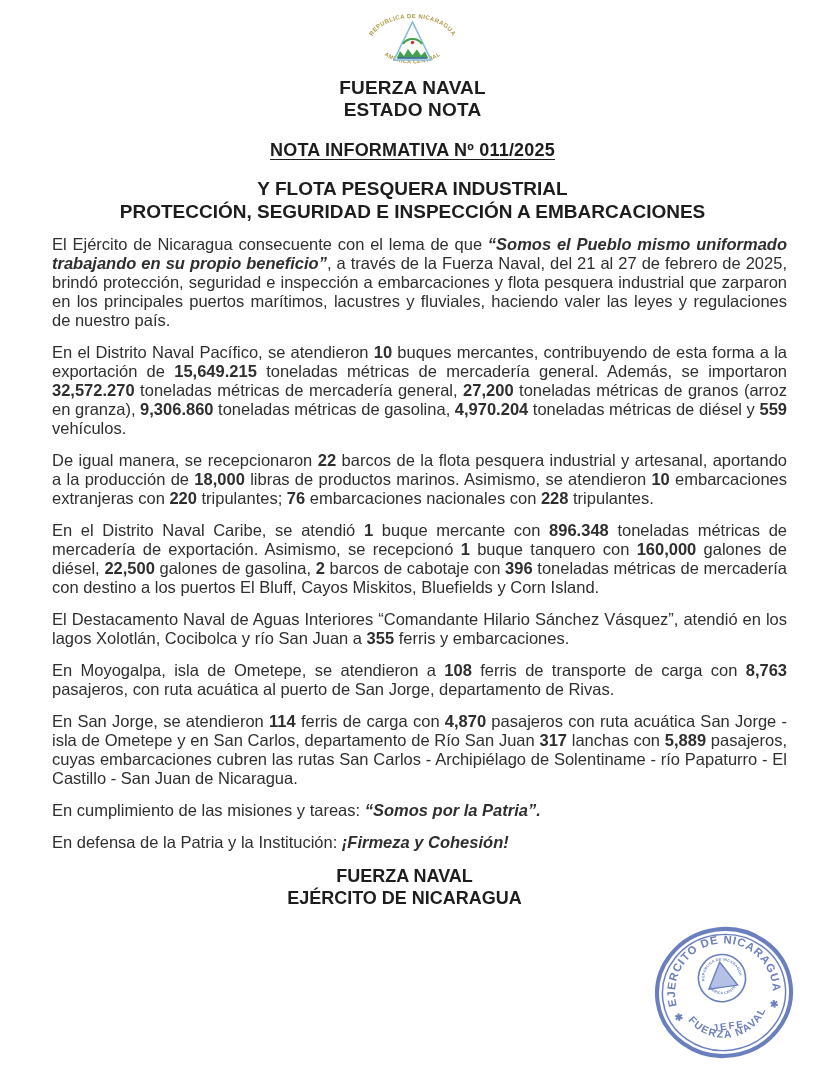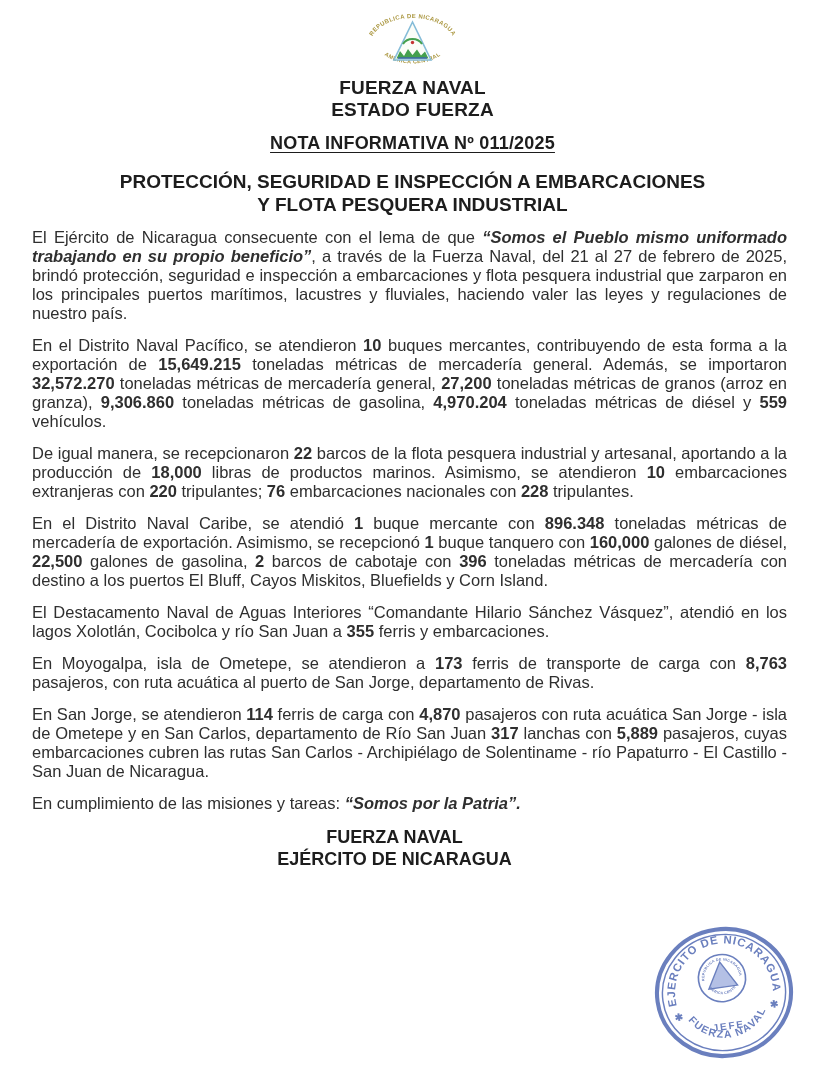--- a/index.html
+++ b/index.html
@@ -9,24 +9,24 @@
     margin:0 auto;
     background:#ffffff;
     font-family:"Liberation Sans", sans-serif;
     color:#2f2f2f;
     overflow:hidden;
   }
   .header { text-align:center; padding-top:10px; }
   .emblem { display:block; margin:0 auto; }
   .org-block { margin-top:5px; }
   .org-line { font-weight:bold; font-size:19px; line-height:22px; color:#1d1d1d; letter-spacing:.2px; }
-  .nota { margin-top:12px; font-weight:bold; font-size:18px; color:#1d1d1d;
+  .nota { margin-top:19px; font-weight:bold; font-size:18px; color:#1d1d1d;
           text-decoration:underline; text-underline-offset:3px; letter-spacing:.2px; }
   .title { margin-top:16px; font-weight:bold; font-size:19px; line-height:23px; color:#1d1d1d; }
-  .content { margin:12px 38px 0 32px; }
+  .content { margin:12px 38px 0 52px; }
   p.body {
     font-size:16.5px; line-height:19px;
     margin:0 0 13px 0;
     text-align:justify;
     color:#2f2f2f;
   }
   .b { font-weight:bold; }
   .i { font-style:italic; }
   .signature {
     margin-top:5px;
@@ -54,40 +54,41 @@
       </text>
       <path d="M47.5 12 L29 50 L66 50 Z" fill="#fbfdf8" stroke="#85bcd8" stroke-width="1.6"></path>
       <path d="M38 34 A 11 10 0 0 1 57 34" stroke="#44a04e" stroke-width="2" fill="none"></path>
       <circle cx="47.5" cy="32.5" r="1.7" fill="#c53333"></circle>
       <path d="M31.5 48.5 L35 41 L39 46 L43 39 L47.5 45 L52 39.5 L56 45.5 L60 41.5 L63.5 48.5 Z" fill="#44a04e"></path>
       <rect x="33" y="47" width="29" height="2" fill="#3a63b0" opacity="0.7"></rect>
     </svg>
 
     <div class="org-block">
       <div class="org-line">FUERZA NAVAL</div>
-      <div class="org-line">ESTADO FUERZA</div>
+      <div class="org-line">ESTADO NOTA</div>
     </div>
 
     <div class="nota">NOTA INFORMATIVA Nº 011/2025</div>
 
     <div class="title">
+      <div>Y FLOTA PESQUERA INDUSTRIAL</div>
       <div>PROTECCIÓN, SEGURIDAD E INSPECCIÓN A EMBARCACIONES</div>
-      <div>Y FLOTA PESQUERA INDUSTRIAL</div>
     </div>
   </div>
 
   <section class="content">
     <p class="body"><span>El Ejército de Nicaragua consecuente con el lema de que </span><span class="b i">“Somos el Pueblo mismo uniformado trabajando en su propio beneficio”</span><span>, a través de la Fuerza Naval, del 21 al 27 de febrero de 2025, brindó protección, seguridad e inspección a embarcaciones y flota pesquera industrial que zarparon en los principales puertos marítimos, lacustres y fluviales, haciendo valer las leyes y regulaciones de nuestro país.</span></p>
     <p class="body"><span>En el Distrito Naval Pacífico, se atendieron </span><span class="b">10</span><span> buques mercantes, contribuyendo de esta forma a la exportación de </span><span class="b">15,649.215</span><span> toneladas métricas de mercadería general. Además, se importaron </span><span class="b">32,572.270</span><span> toneladas métricas de mercadería general, </span><span class="b">27,200</span><span> toneladas métricas de granos (arroz en granza), </span><span class="b">9,306.860</span><span> toneladas métricas de gasolina, </span><span class="b">4,970.204</span><span> toneladas métricas de diésel y </span><span class="b">559</span><span> vehículos.</span></p>
     <p class="body"><span>De igual manera, se recepcionaron </span><span class="b">22</span><span> barcos de la flota pesquera industrial y artesanal, aportando a la producción de </span><span class="b">18,000</span><span> libras de productos marinos. Asimismo, se atendieron </span><span class="b">10</span><span> embarcaciones extranjeras con </span><span class="b">220</span><span> tripulantes; </span><span class="b">76</span><span> embarcaciones nacionales con </span><span class="b">228</span><span> tripulantes.</span></p>
     <p class="body"><span>En el Distrito Naval Caribe, se atendió </span><span class="b">1</span><span> buque mercante con </span><span class="b">896.348</span><span> toneladas métricas de mercadería de exportación. Asimismo, se recepcionó </span><span class="b">1</span><span> buque tanquero con </span><span class="b">160,000</span><span> galones de diésel, </span><span class="b">22,500</span><span> galones de gasolina, </span><span class="b">2</span><span> barcos de cabotaje con </span><span class="b">396</span><span> toneladas métricas de mercadería con destino a los puertos El Bluff, Cayos Miskitos, Bluefields y Corn Island.</span></p>
     <p class="body"><span>El Destacamento Naval de Aguas Interiores “Comandante Hilario Sánchez Vásquez”, atendió en los lagos Xolotlán, Cocibolca y río San Juan a </span><span class="b">355</span><span> ferris y embarcaciones.</span></p>
-    <p class="body"><span>En Moyogalpa, isla de Ometepe, se atendieron a </span><span class="b">173</span><span> ferris de transporte de carga con </span><span class="b">8,763</span><span> pasajeros, con ruta acuática al puerto de San Jorge, departamento de Rivas.</span></p>
+    <p class="body"><span>En Moyogalpa, isla de Ometepe, se atendieron a </span><span class="b">108</span><span> ferris de transporte de carga con </span><span class="b">8,763</span><span> pasajeros, con ruta acuática al puerto de San Jorge, departamento de Rivas.</span></p>
     <p class="body"><span>En San Jorge, se atendieron </span><span class="b">114</span><span> ferris de carga con </span><span class="b">4,870</span><span> pasajeros con ruta acuática San Jorge - isla de Ometepe y en San Carlos, departamento de Río San Juan </span><span class="b">317</span><span> lanchas con </span><span class="b">5,889</span><span> pasajeros, cuyas embarcaciones cubren las rutas San Carlos - Archipiélago de Solentiname - río Papaturro - El Castillo - San Juan de Nicaragua.</span></p>
     <p class="body"><span>En cumplimiento de las misiones y tareas: </span><span class="b i">“Somos por la Patria”.</span></p>
+    <p class="body"><span>En defensa de la Patria y la Institución: </span><span class="b i">¡Firmeza y Cohesión!</span></p>
 
     <div class="signature">
       <div>FUERZA NAVAL</div>
       <div>EJÉRCITO DE NICARAGUA</div>
     </div>
   </section>
 
   <svg class="stamp" viewBox="0 0 160 160" width="152" height="145">
     <g transform="rotate(-8 80 80)" opacity="0.82">
       <ellipse cx="80" cy="80" rx="74" ry="70" fill="none" stroke="#4a63b0" stroke-width="4.5"></ellipse>

